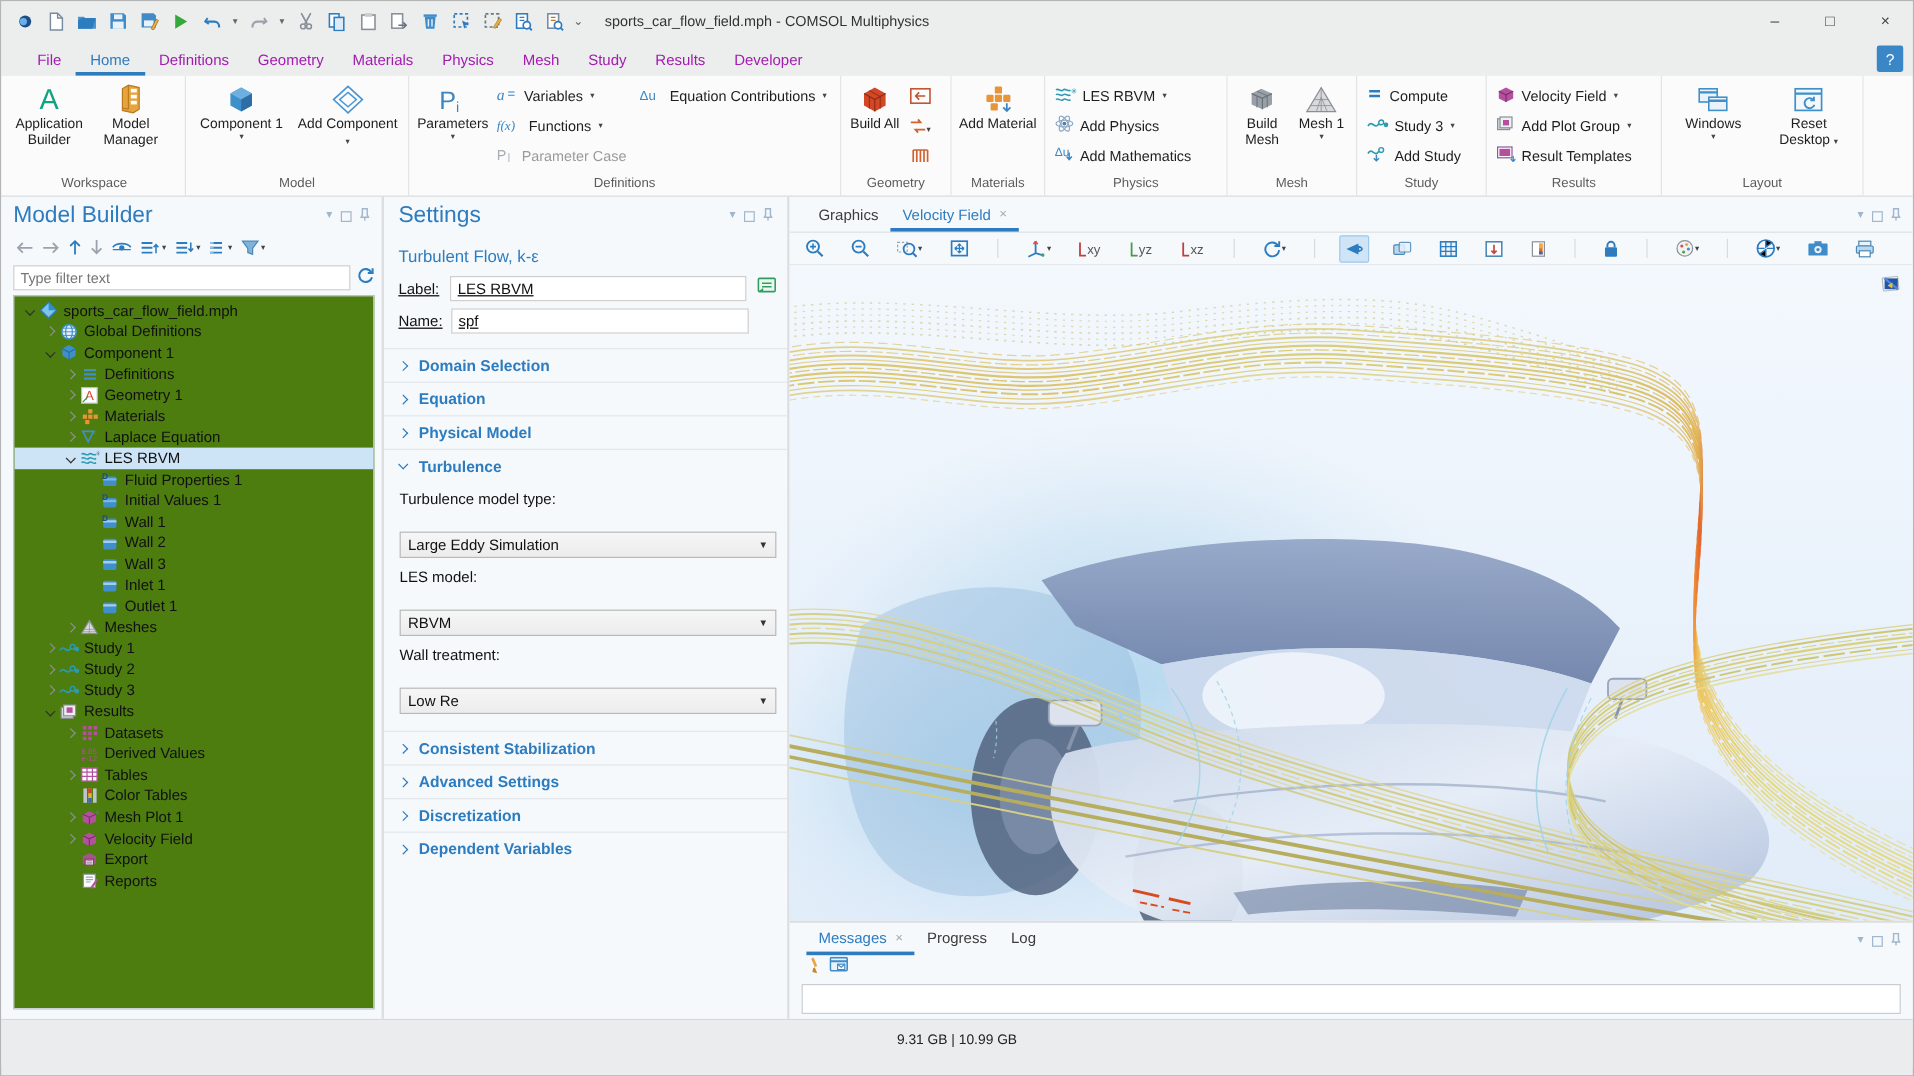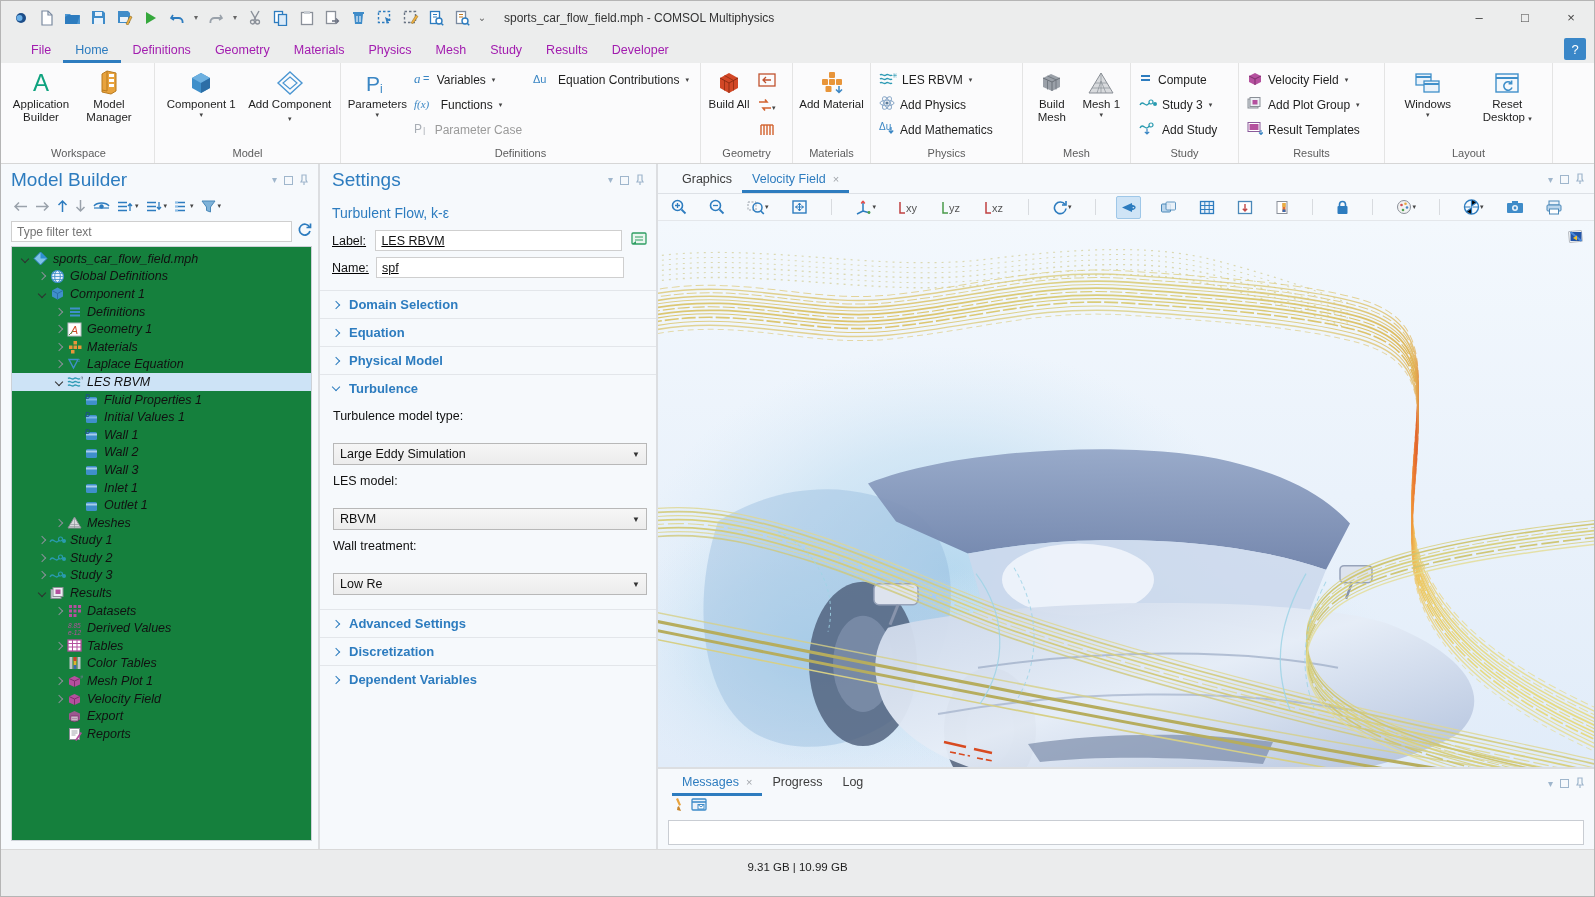--- a/index.html
+++ b/index.html
@@ -48,21 +48,21 @@
 .chv{display:inline-block;width:6px;height:6px;border-right:1.6px solid #707070;border-bottom:1.6px solid #707070;}
 .chv.r{transform:rotate(-45deg);}
 .chv.d{transform:rotate(45deg);border-color:#303030;}
 .chv.blue{border-color:#2d7cbf;}
 
 .mb-toolbar{display:flex;align-items:center;gap:3px;height:24px;margin-top:3px;}
 .mbt{display:flex;align-items:center;justify-content:center;height:22px;padding:0 2px;}
 .mbt .scaret{font-size:7px;color:#444;margin-left:2px;}
 .filter-row{display:flex;align-items:center;gap:5px;margin-top:3px;}
 .filter-input{flex:1;height:21px;border:1px solid #cfcfcf;background:#fff;font-size:12px;color:#7f1d1d;padding:0 5px;font-family:"Liberation Sans",sans-serif;}
-.tree{flex:1;background:#15803d;border:1px solid #ccd1d7;margin-top:4px;padding-top:3px;overflow:hidden;font-style:italic;}
+.tree{flex:1;background:#4d7c0f;border:1px solid #ccd1d7;margin-top:4px;padding-top:3px;overflow:hidden;}
 .tree-row{height:17.6px;display:flex;align-items:center;font-size:12.5px;color:#111;white-space:nowrap;}
 .tree-row.selected{background:#cde3f6;}
 .tw-arrow{width:14px;display:flex;align-items:center;justify-content:center;flex:none;}
 .tw-icon{width:17px;height:16px;display:flex;align-items:center;justify-content:center;flex:none;margin-right:4px;}
 .tw-icon svg{display:block;}
 
 .set-inner{padding:0 8px 0 12px;}
 .set-sub{font-size:14px;color:#2d7cbf;margin-top:14px;}
 .field-row{display:flex;align-items:center;margin-top:9px;text-decoration:underline;}
 .field-label{width:44px;font-size:12.5px;color:#111;}
@@ -1027,20 +1027,24 @@
       <div class="combo">
           <span>RBVM</span>
           <span class="dcaret">▼</span>
         </div>
       <div class="set-field-label">Wall treatment:</div>
       <div class="combo">
           <span>Low Re</span>
           <span class="dcaret">▼</span>
         </div>
       <div style="height:12px"></div>
+      <div class="sec">
+          <span class="chv r blue"></span>
+          <span class="sec-label">Consistent Stabilization</span>
+        </div>
       <div class="sec">
           <span class="chv r blue"></span>
           <span class="sec-label">Advanced Settings</span>
         </div>
       <div class="sec">
           <span class="chv r blue"></span>
           <span class="sec-label">Discretization</span>
         </div>
       <div class="sec">
           <span class="chv r blue"></span>

